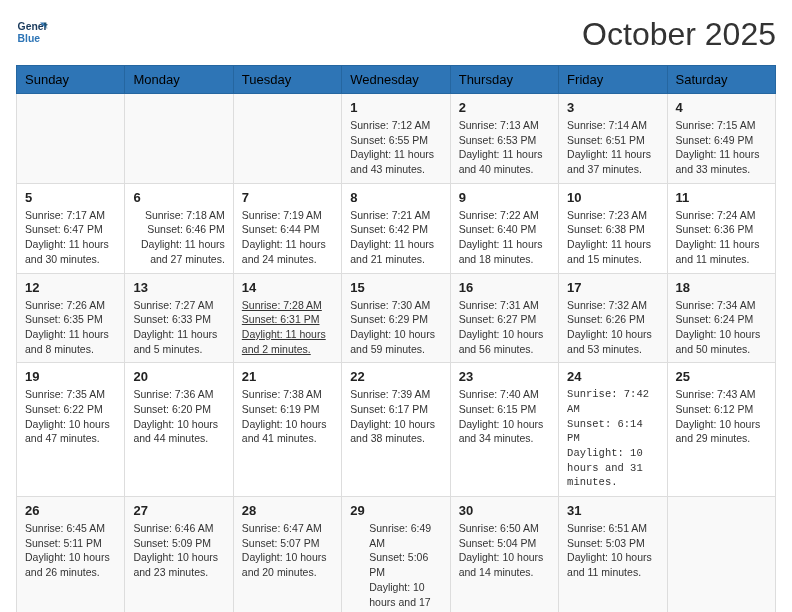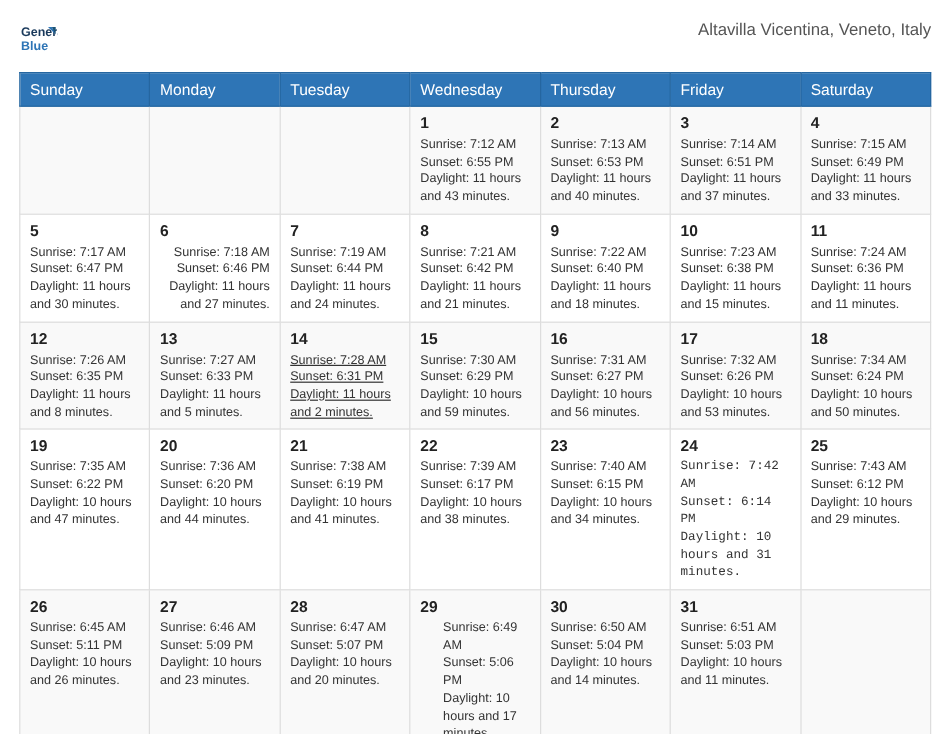--- a/index.html
+++ b/index.html
@@ -37,21 +37,21 @@
       font-size: 14px;
       color: #555;
     }
     .calendar {
       width: 100%;
       border-collapse: collapse;
       border: 1px solid #ccc;
     }
     .calendar th {
       background-color: #2e75b6;
-      color: #ffffff;
+      color: #000000;
       text-align: left;
       padding: 6px 8px;
       font-size: 13px;
       font-weight: normal;
       border: 1px solid #2566a0;
     }
     .calendar td {
       vertical-align: top;
       padding: 6px 8px;
       border: 1px solid #ddd;
@@ -88,21 +88,21 @@
 <div class="header">
   <div class="logo">
     <svg class="logo-icon" viewBox="0 0 40 40">
       <text x="2" y="18" font-size="13" font-weight="bold" fill="#1a3a5c">General</text>
       <text x="2" y="32" font-size="13" font-weight="bold" fill="#2e75b6">Blue</text>
       <polygon points="30,8 38,16 34,8" fill="#2e75b6"></polygon>
       <polygon points="34,8 38,16 38,8" fill="#1a5276"></polygon>
     </svg>
   </div>
   <div class="title-area">
-    <div class="subtitle">Altavilla Vicentina, Veneto, Italy</div>
+    <div class="month-title">October 2025</div>
   </div>
 </div>
 
 <table class="calendar">
   <thead>
     <tr>
     <th>Sunday</th>
         <th>Monday</th>
         <th>Tuesday</th>
         <th>Wednesday</th>

